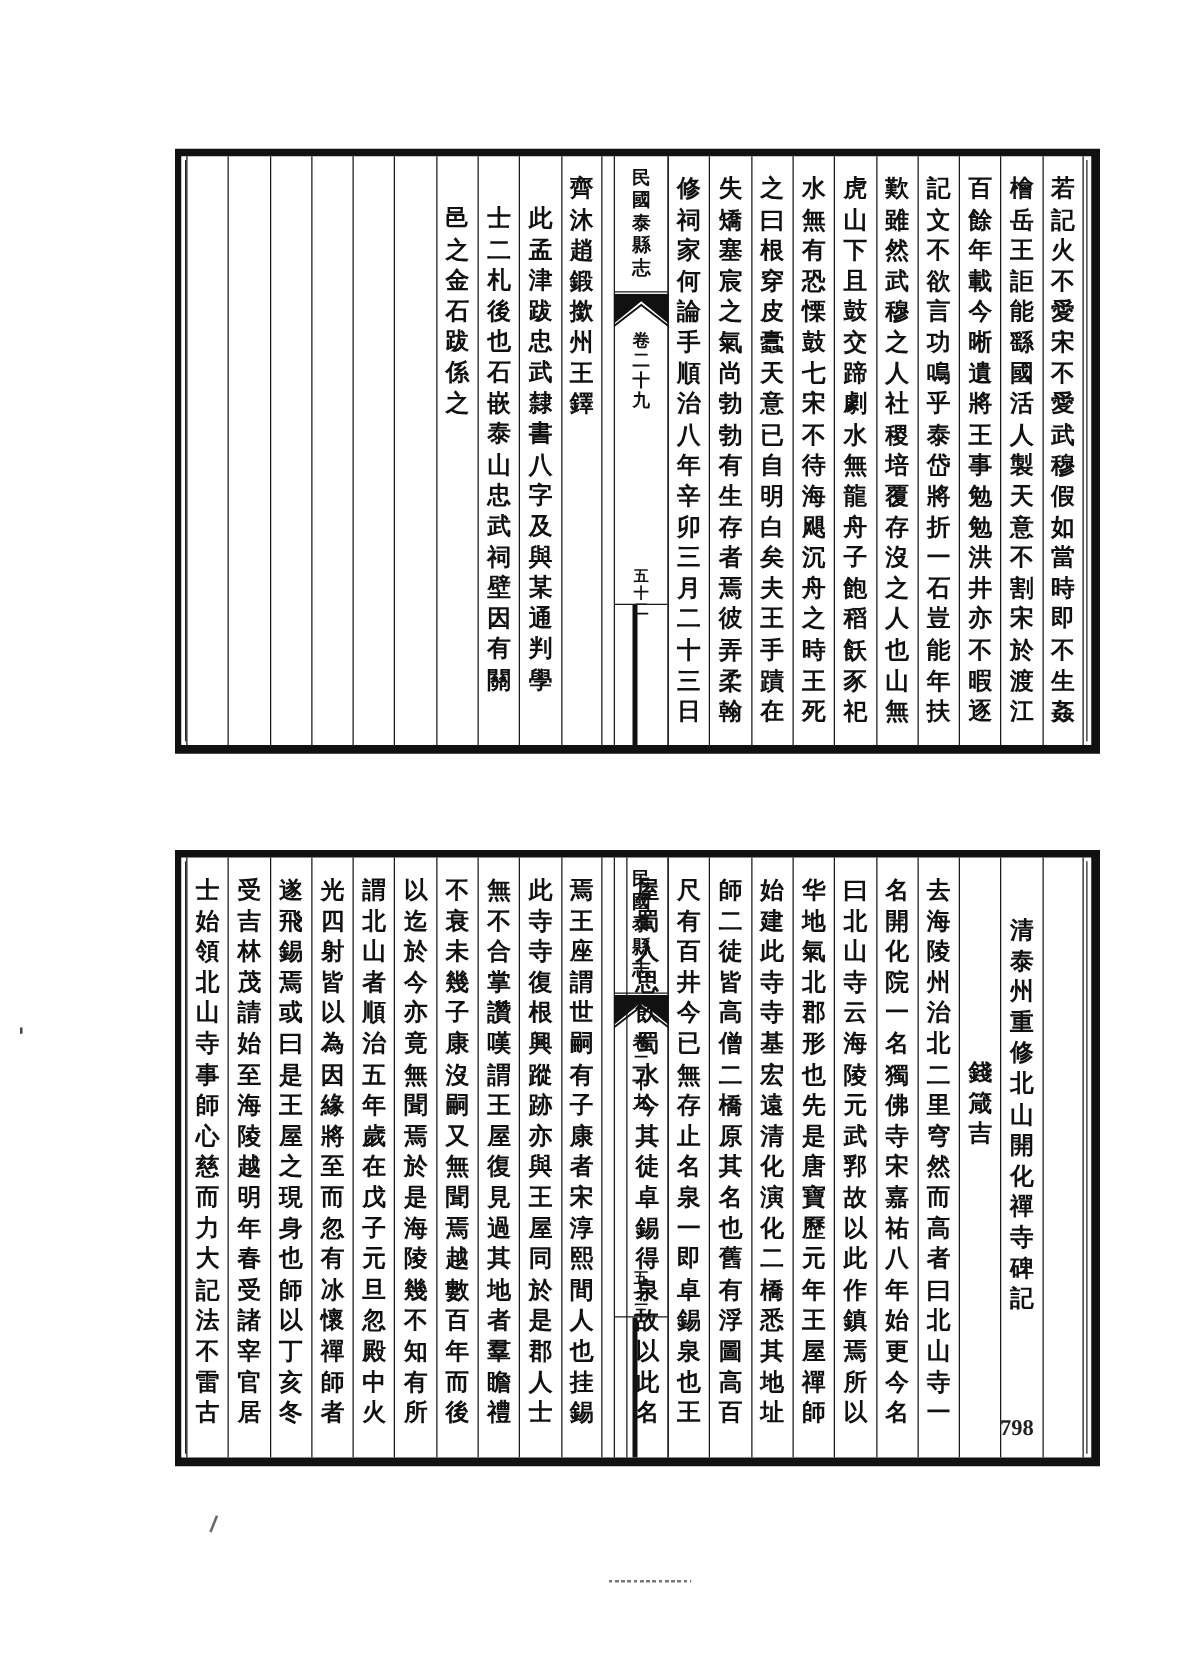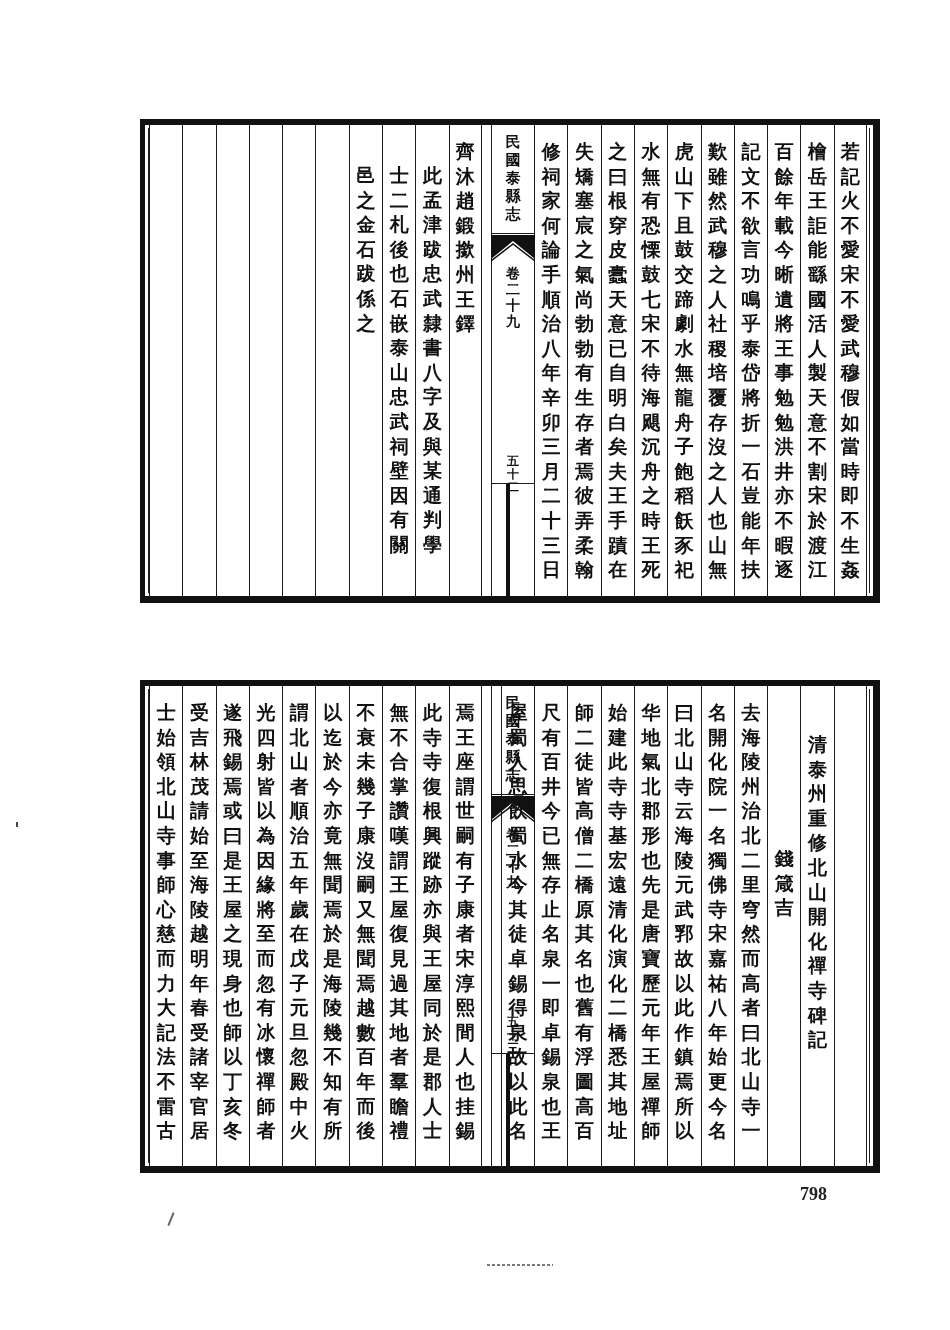--- a/index.html
+++ b/index.html
@@ -30,21 +30,21 @@
   .spine .title-box { position: absolute; top: 0; left: 0; right: 0; height: 108px; border-bottom: 1.5px solid #1a1a1a; }
   .fishtail { position: absolute; left: -1px; right: -1px; top: 110px; height: 28px; }
   .fishtail svg { width: 100%; height: 100%; display: block; }
   .spine .vol { position: absolute; top: 140px; left: 0; right: 0; display: flex; flex-direction: column; align-items: center; }
   .spine .vol .ch { font-size: 14px; line-height: 16px; font-weight: bold; }
   .spine .folio { position: absolute; left: 0; right: 0; display: flex; flex-direction: column; align-items: center; }
   .spine .folio .ch { font-size: 12px; line-height: 13px; font-weight: bold; }
   .spine .bottom-bar { position: absolute; left: 0; right: 0; bottom: 0; height: 112px; border-top: 1.5px solid #1a1a1a; }
   .spine .bottom-bar::after { content: ""; position: absolute; left: 14px; top: 0; bottom: 0; width: 4px; background: #111; }
 
-  #page-number { position: absolute; left: 800px; top: 1184px; font-family: "Liberation Serif", serif; font-size: 18px; font-weight: bold; color: #222; }
+  #page-number { position: absolute; left: 800px; top: 1132px; font-family: "Liberation Serif", serif; font-size: 18px; font-weight: bold; color: #222; }
   #scan-mark-bottom { position: absolute; left: 487px; top: 1264px; width: 66px; height: 2px; background: repeating-linear-gradient(90deg, #555 0 3px, transparent 3px 5px); opacity: .8; }
   #scan-mark-left { position: absolute; left: 16px; top: 822px; width: 2px; height: 5px; background: #444; }
   #scan-mark-slash { position: absolute; left: 170px; top: 1212px; width: 1.5px; height: 14px; background: #666; transform: rotate(22deg); }
 </style>
 </head>
 <body>
 
 <div class="panel" id="panel-top">
   <div class="cols right" id="top-right">
       <div class="col">

